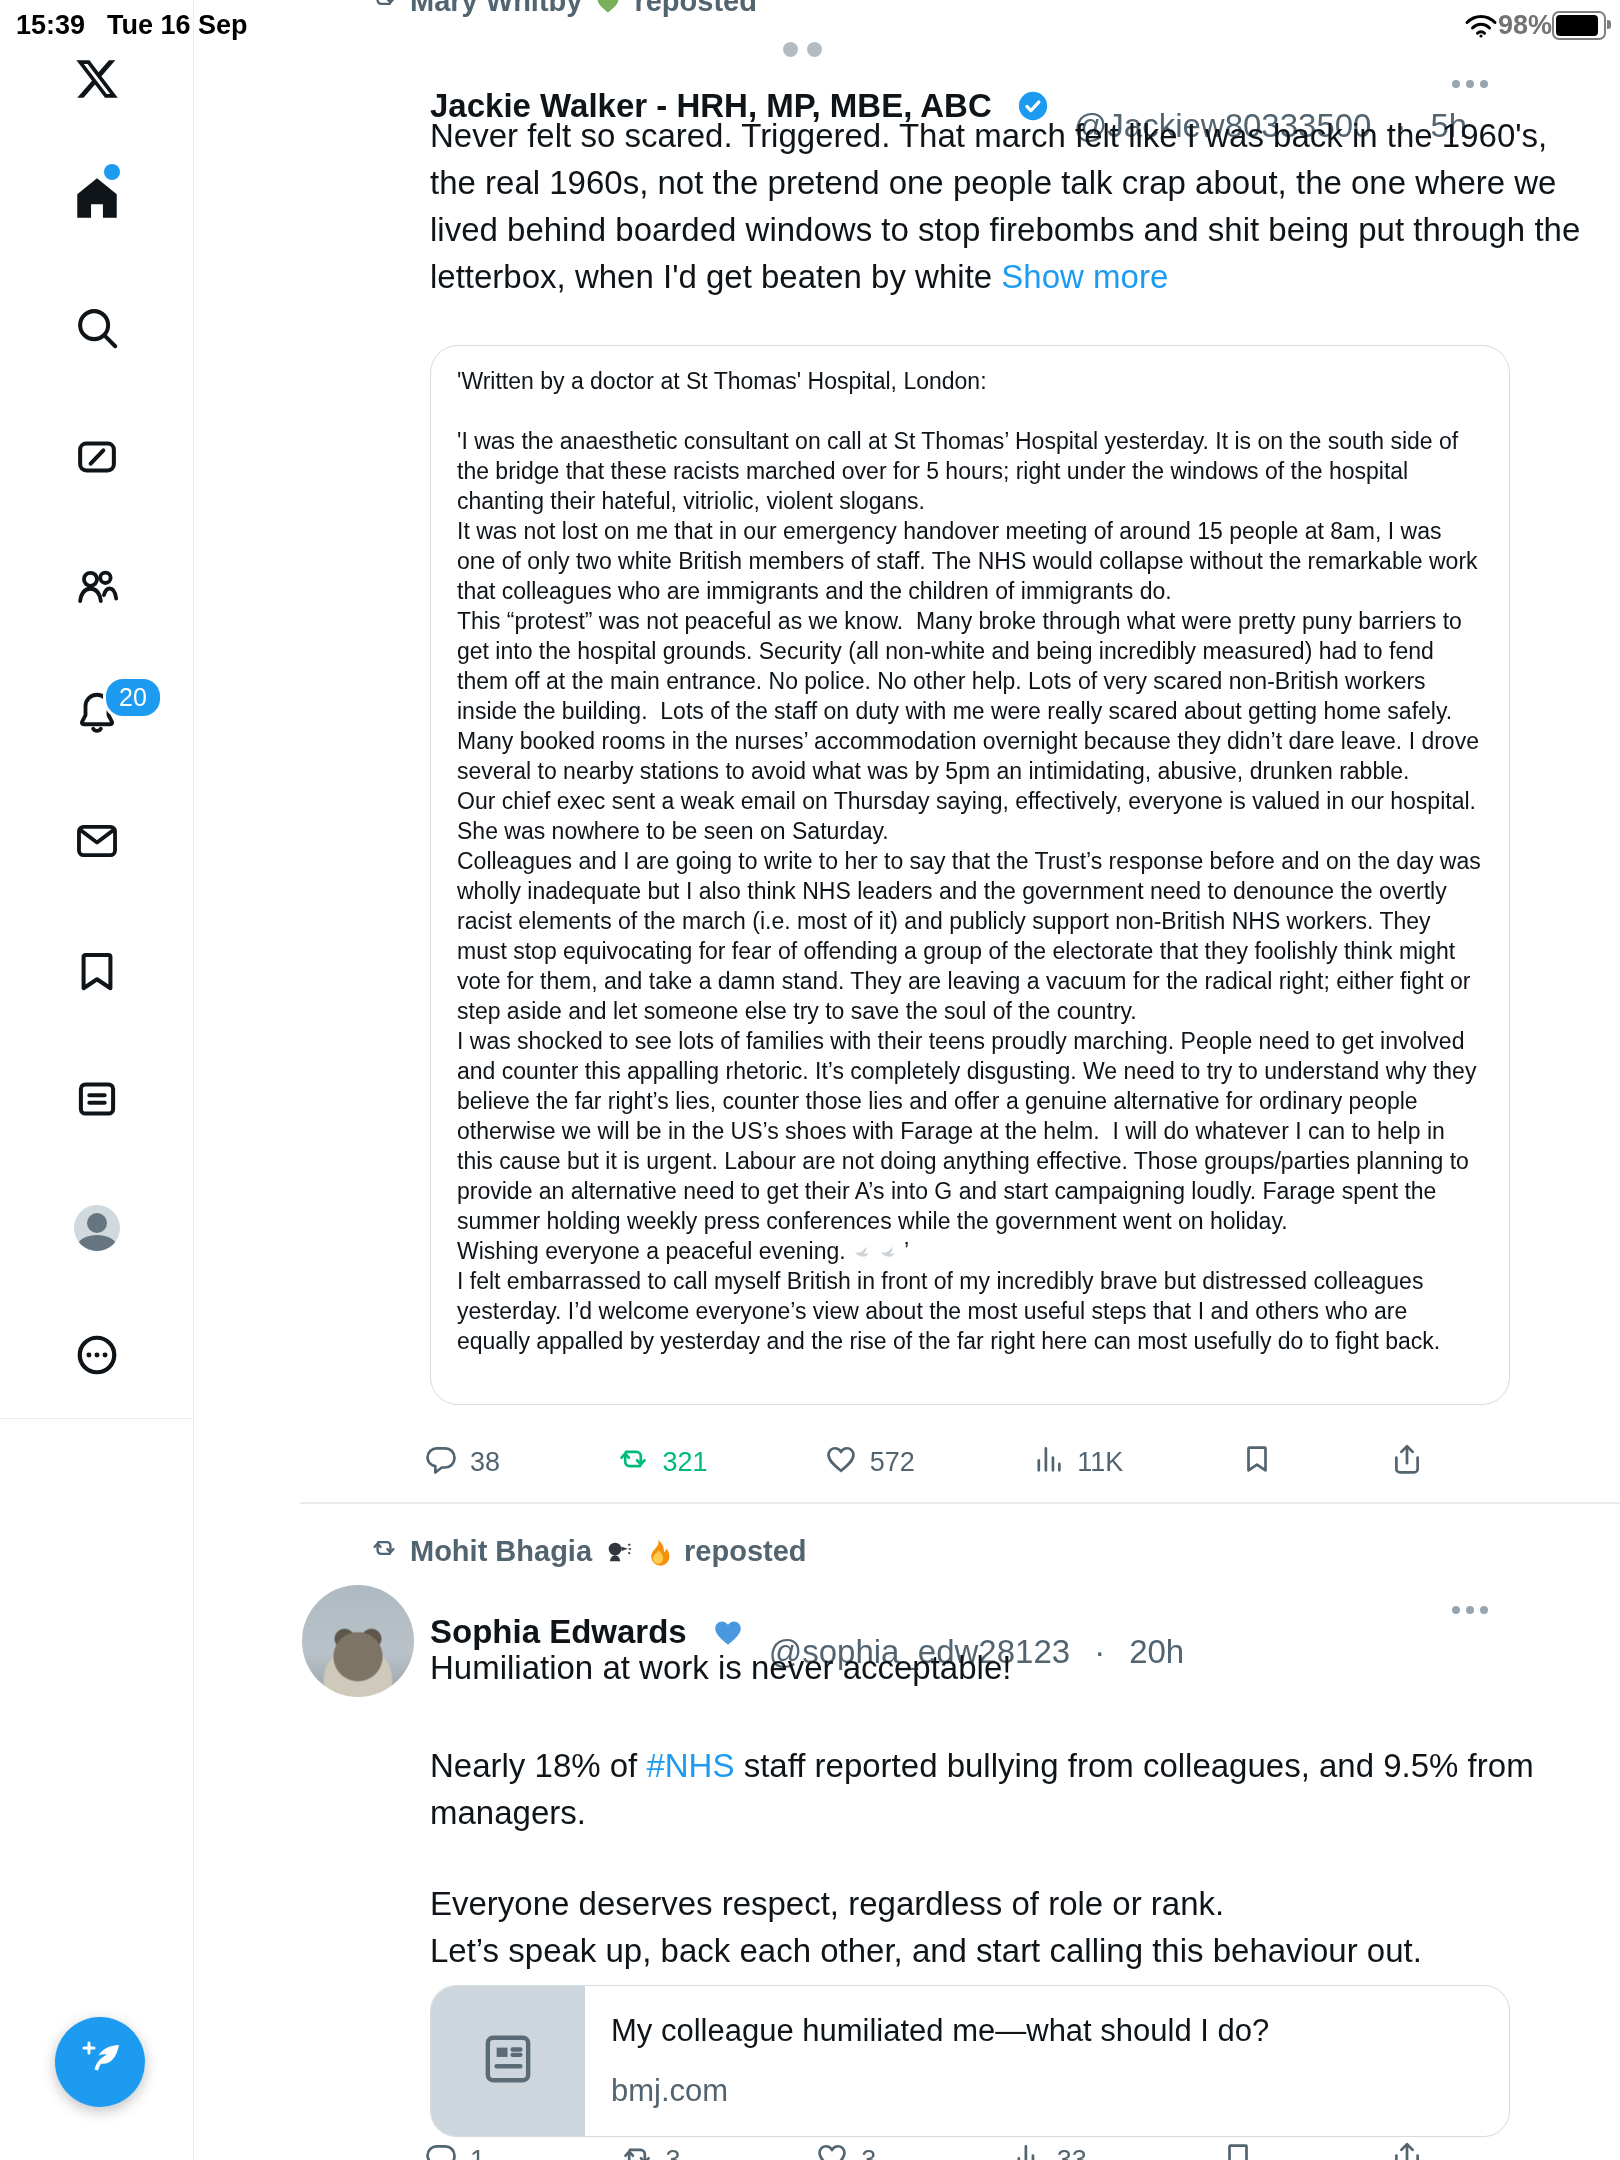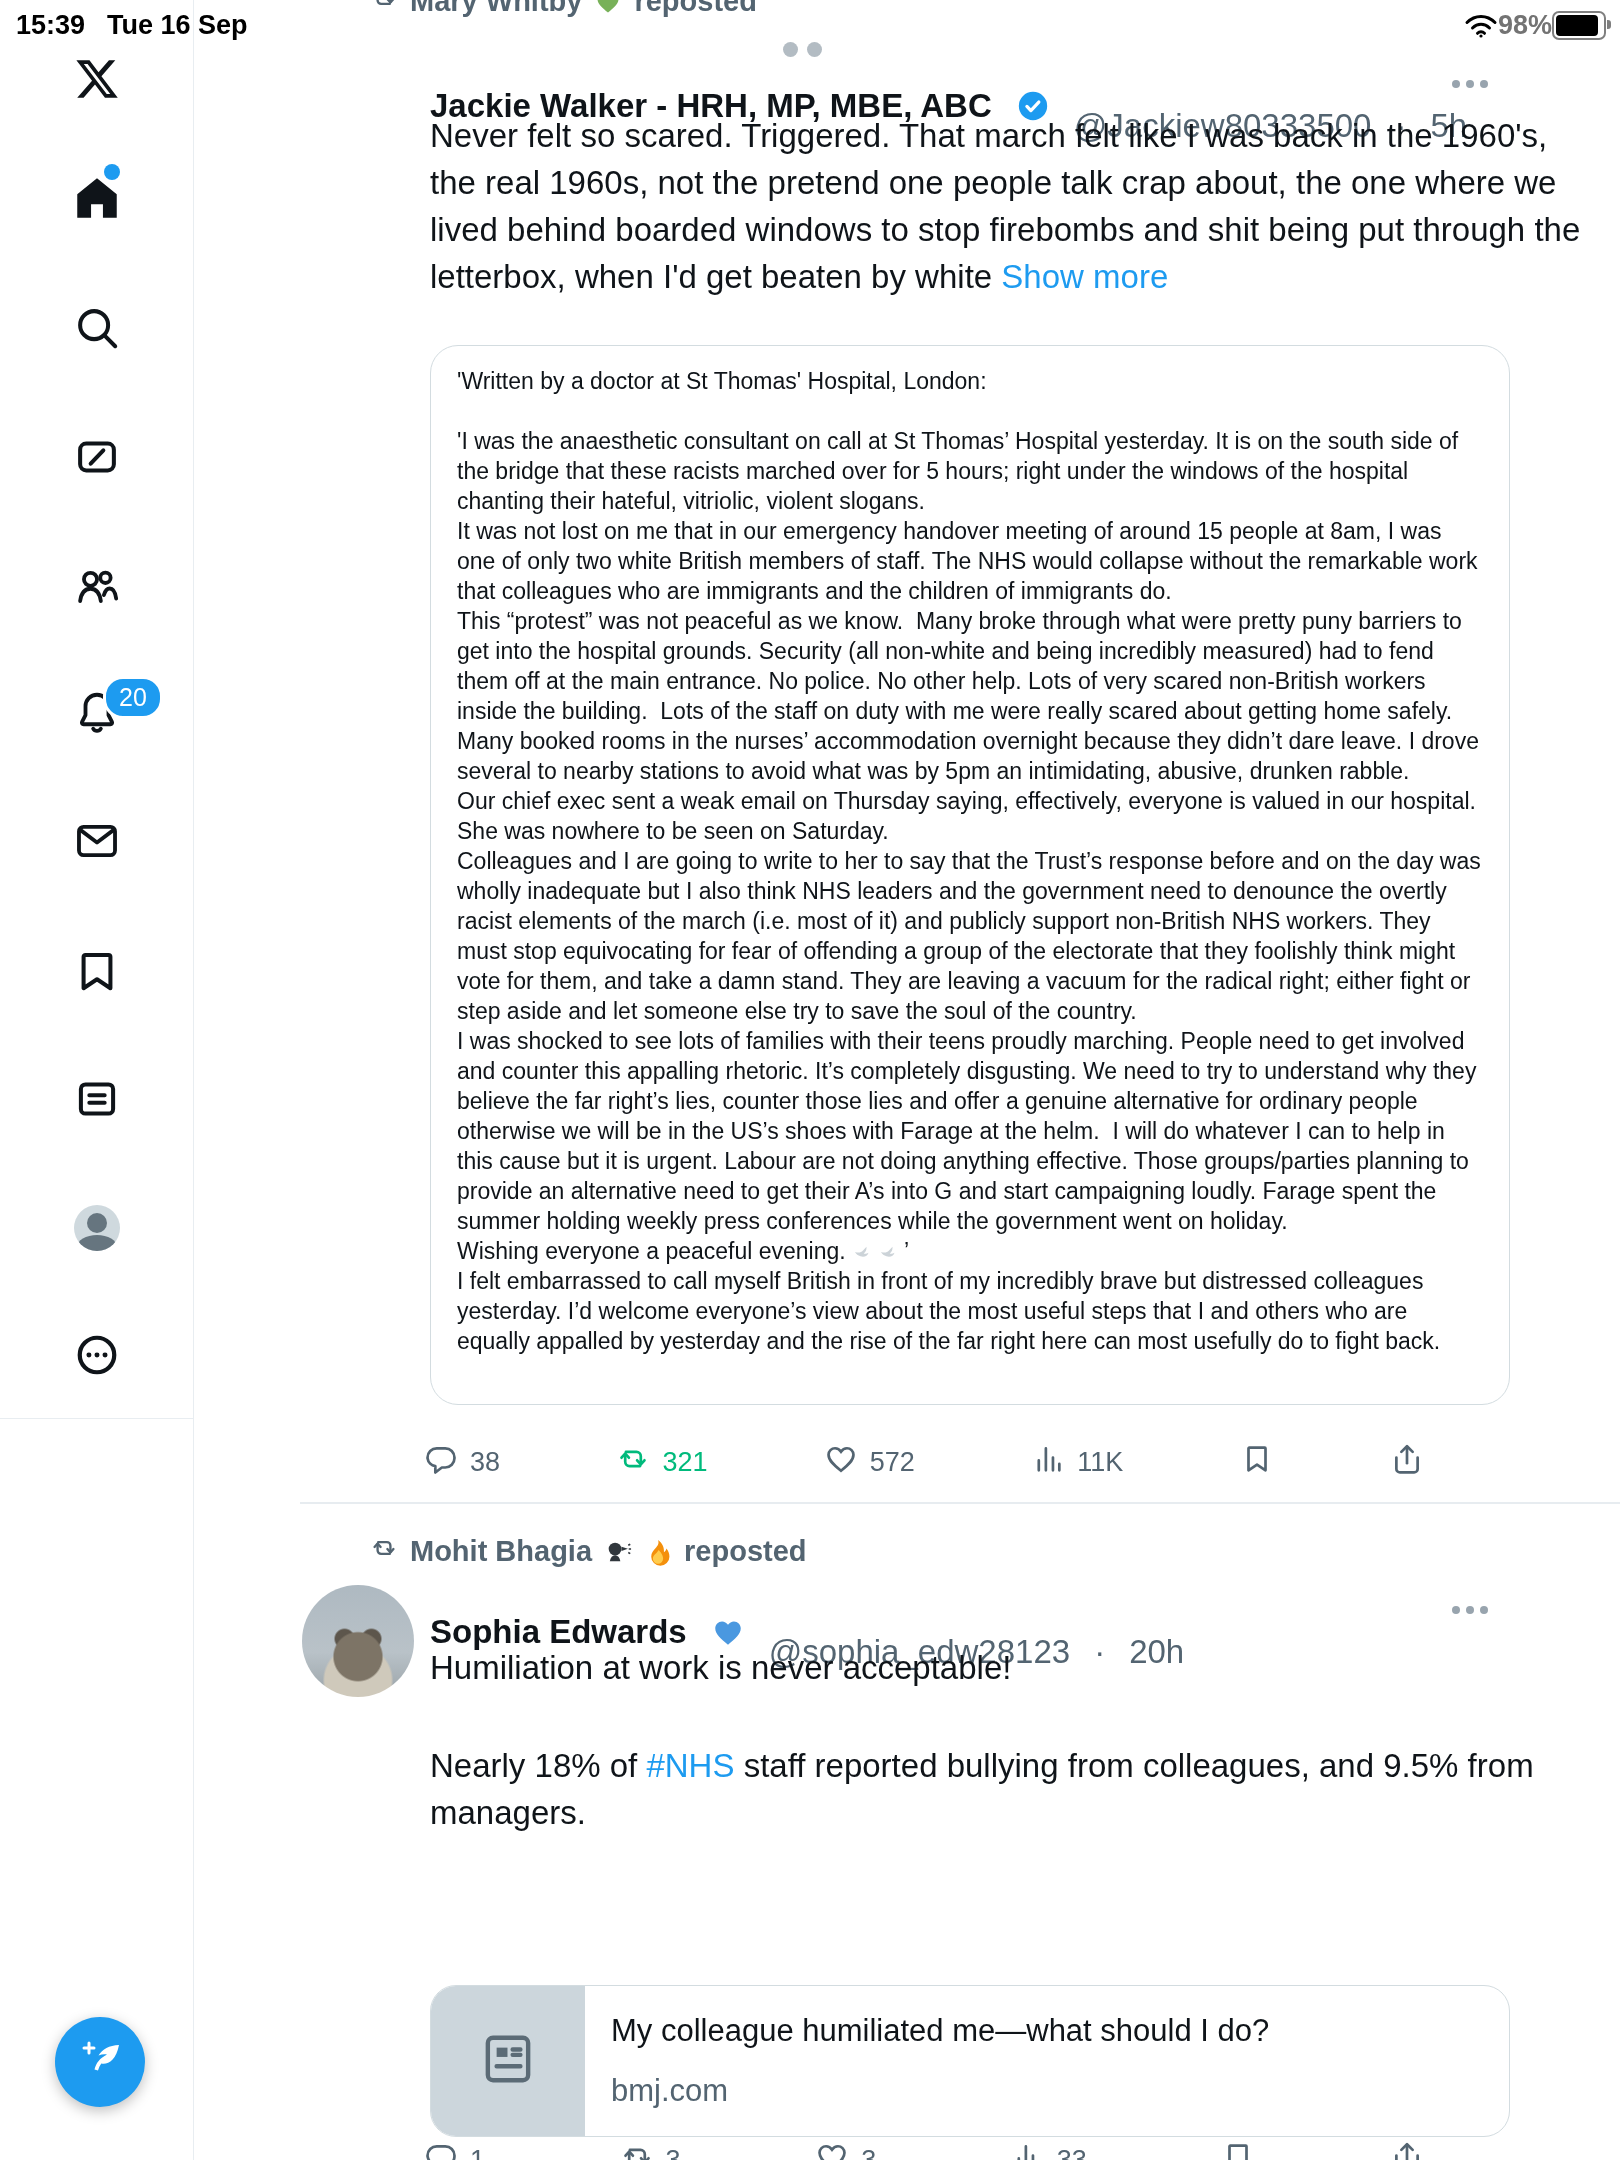--- a/index.html
+++ b/index.html
@@ -354,20 +354,24 @@
   <div class="abs more-dots" style="left:1452px;top:1606px;">
       <i></i>
       <i></i>
       <i></i>
     </div>
 
   <div class="abs body-text" style="left:430px;top:1644px;width:1155px;">Humiliation at work is never acceptable!</div>
 
   <div class="abs body-text" style="left:430px;top:1742px;width:1155px;"><span>Nearly 18% of </span><span class="blue">#NHS</span><span> staff reported bullying from colleagues, and 9.5% from managers.</span></div>
 
+  <div class="abs body-text" style="left:430px;top:1880px;width:1155px;">
+    <div>Everyone deserves respect, regardless of role or rank.</div>
+    <div>Let’s speak up, back each other, and start calling this behaviour out.</div>
+  </div>
 
   <div class="abs link-card">
     <div class="link-thumb">
       <span>
         <svg viewBox="0 0 24 24" fill="none" stroke="currentColor" stroke-width="1.7" stroke-linecap="round">
             <rect x="4.2" y="3.8" width="15.6" height="16.4" rx="2"></rect>
             <rect x="7.6" y="7.6" width="4.2" height="3.6" fill="currentColor" stroke="none"></rect>
             <path d="M13.8 8.3h3M13.8 10.4h3M7.6 14.8h9.2"></path>
           </svg>
       </span>

